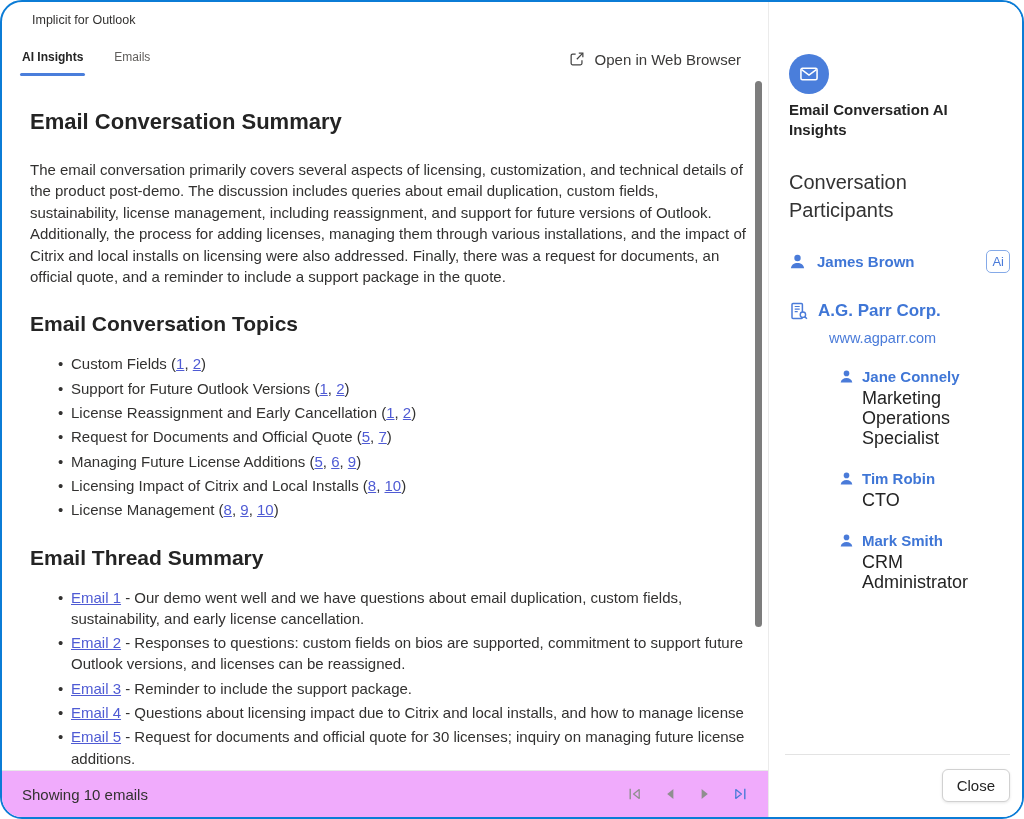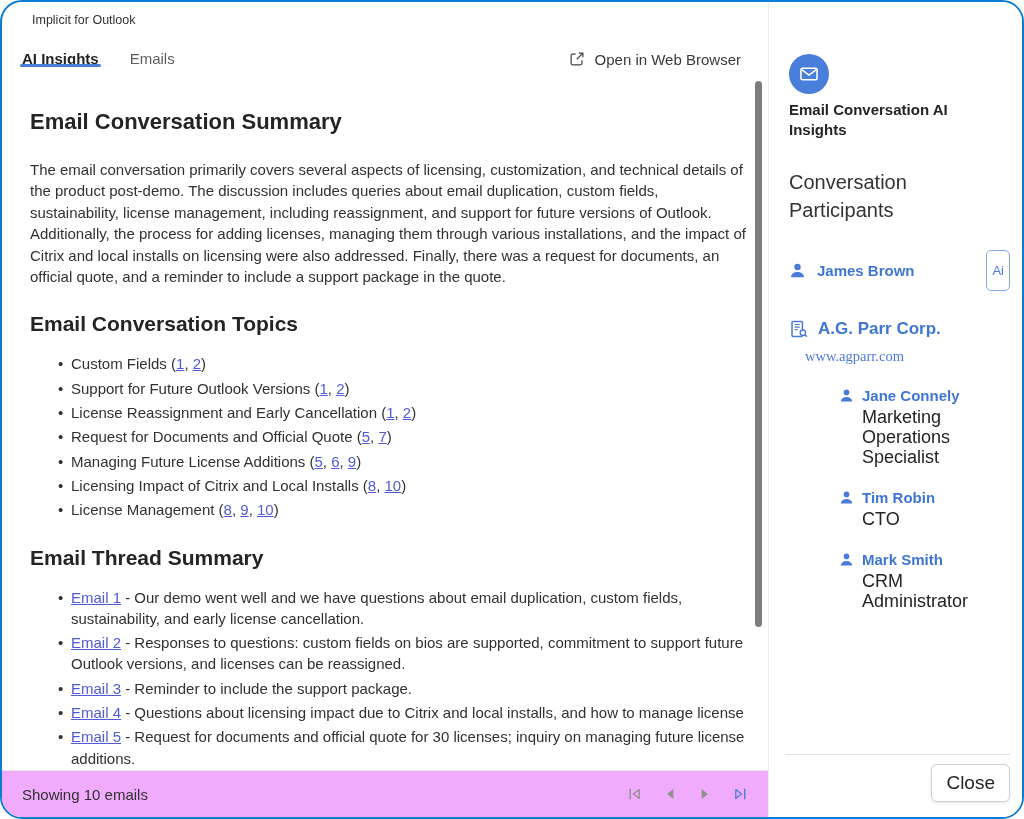--- a/index.html
+++ b/index.html
@@ -4,21 +4,21 @@
 <style>
   html,body{margin:0;padding:0;background:#fff;}
   *{box-sizing:border-box;}
   body{font-family:"Liberation Sans",sans-serif;width:1024px;height:819px;}
   .dialog{position:relative;width:1024px;height:819px;background:#fff;border:2px solid #0b7cd6;border-radius:22px;overflow:hidden;}
 
   
   .win-title{position:absolute;left:30px;top:11px;font-size:12.5px;color:#323130;}
   .win-close{position:absolute;right:12px;top:9px;width:22px;height:22px;background:none;border:none;padding:3px;cursor:pointer;}
   .tabs{position:absolute;left:20px;top:46px;display:flex;gap:31px;}
-  .tab{position:relative;font-size:15px;color:#5f5d5b;padding:2px 0 0;cursor:pointer;background:none;border:none;font-family:inherit;}
+  .tab{position:relative;font-size:12px;color:#5f5d5b;padding:2px 0 12px;cursor:pointer;background:none;border:none;font-family:inherit;}
   .tab.active{color:#242424;font-weight:700;}
   .tab.active::after{content:'';position:absolute;left:-2px;right:-2px;bottom:0;height:3px;border-radius:2px;background:#4a7edb;}
   .open-web{position:absolute;right:275px;top:47px;display:flex;align-items:center;gap:9px;font-size:15px;color:#3b3a39;background:none;border:none;cursor:pointer;font-family:inherit;}
 
   
   .content{position:absolute;left:28px;top:100px;width:719px;color:#323130;}
   .h1{font-size:22px;font-weight:700;color:#242424;margin:6px 0 0;line-height:28px;}
   .summary{font-size:15px;line-height:21.4px;margin:23px 0 0;}
   .h2{font-size:21px;font-weight:700;color:#242424;margin:23px 0 0;line-height:28px;}
   ul.doc-list{list-style:none;margin:15px 0 0;padding:0 0 0 41px;}
@@ -36,30 +36,30 @@
 
   
   .sidebar{position:absolute;left:766px;top:0;bottom:0;width:256px;border-left:1px solid #ebebeb;padding:52px 14px 0 20px;background:#fff;}
   .app-icon{width:40px;height:40px;border-radius:50%;background:#4a7edb;display:flex;align-items:center;justify-content:center;}
   .app-title{margin-top:6px;font-weight:700;font-size:15px;line-height:20px;color:#242424;width:195px;}
   .side-h{font-size:20px;font-weight:400;color:#333;line-height:28px;}
   .participants-h{margin-top:28px;width:175px;}
   .contacts-h{margin-top:28px;}
   .participant-row{margin-top:26px;display:flex;align-items:center;}
   .p-name{color:#3f76d6;font-weight:700;font-size:15px;margin-left:11px;cursor:pointer;text-decoration:none;}
-  .ai-badge{margin-left:auto;border:1px solid #85aae8;color:#4a7bd9;font-size:13px;line-height:1;border-radius:5px;padding:13px 5px;}
+  .ai-badge{margin-left:auto;border:1px solid #85aae8;color:#4a7bd9;font-size:13px;line-height:1;border-radius:5px;padding:4px 5px;}
   .company-row{margin-top:28px;display:flex;align-items:center;}
   .company-name{color:#3f76d6;font-weight:700;font-size:17px;margin-left:9px;cursor:pointer;text-decoration:none;}
-  .company-site{display:block;color:#4a7bd9;font-size:14.5px;margin:9px 0 0 16px;cursor:pointer;text-decoration:none;font-family:Liberation Serif, serif;}
+  .company-site{display:block;color:#4a7bd9;font-size:14.5px;margin:9px 0 0 40px;cursor:pointer;text-decoration:none;}
   .contact{margin-left:50px;margin-top:22px;}
   .contact-row{display:flex;align-items:center;}
   .contact-name{color:#3f76d6;font-weight:700;font-size:15px;margin-left:8px;cursor:pointer;text-decoration:none;}
   .contact-title{font-size:18px;color:#242424;margin:3px 0 0 23px;line-height:20px;max-width:160px;}
   .side-divider{position:absolute;left:16px;right:14px;bottom:62px;height:1px;background:#e3e3e3;}
-  .close-btn{position:absolute;right:14px;bottom:15px;padding:7px 14px;font-size:19px;color:#242424;background:#fff;border:1px solid #d1d1d1;border-radius:6px;box-shadow:0 1px 3px rgba(0,0,0,.1);cursor:pointer;font-family:inherit;}
+  .close-btn{position:absolute;right:14px;bottom:15px;padding:7px 14px;font-size:15px;color:#242424;background:#fff;border:1px solid #d1d1d1;border-radius:6px;box-shadow:0 1px 3px rgba(0,0,0,.1);cursor:pointer;font-family:inherit;}
 </style>
 </head>
 <body>
 
 <div class="dialog">
 
   <div class="win-title">Implicit for Outlook</div>
   <button class="win-close" title="">
     <svg viewBox="0 0 14 14" width="14" height="14">
         <path d="M1.7 1.7l10.6 10.6M12.3 1.7L1.7 12.3" stroke="#3a3a3a" stroke-width="1.2" fill="none"></path>

